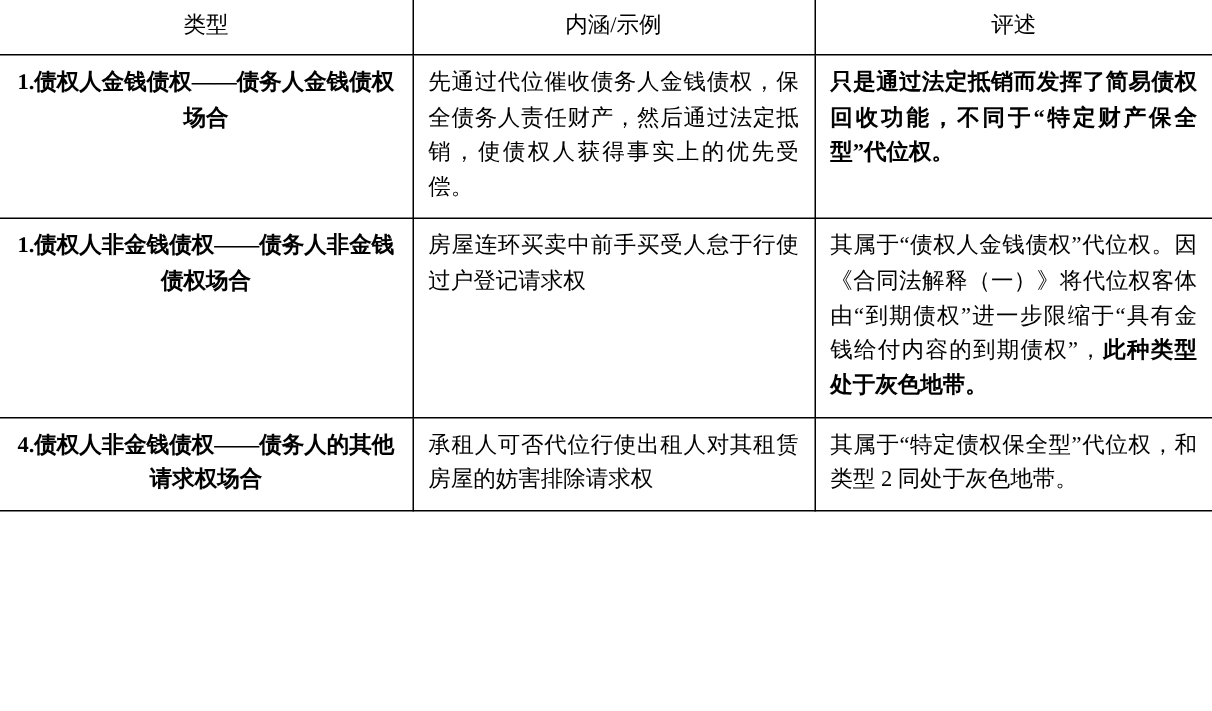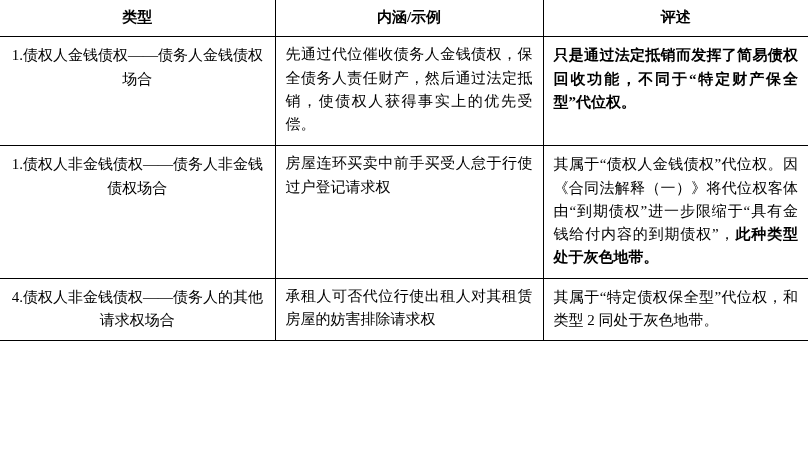--- a/index.html
+++ b/index.html
@@ -32,39 +32,39 @@
   table.matrix th, table.matrix td {
     border: 1px solid #000000;
     vertical-align: top;
     padding: 7px 10px 8px 10px;
     font-size: 15px;
     line-height: 1.55;
     box-sizing: border-box;
   }
   table.matrix thead th {
     text-align: center;
-    font-weight: bold;
+    font-weight: normal;
     padding-top: 6px;
     padding-bottom: 7px;
     vertical-align: middle;
   }
   
   table.matrix thead th {
     border-top: none;
   }
   table.matrix tr td:first-child,
   table.matrix tr th:first-child {
     border-left: none;
   }
   table.matrix tr td:last-child,
   table.matrix tr th:last-child {
     border-right: none;
   }
   .cell-type {
-    font-weight: normal;
+    font-weight: bold;
     text-align: center;
     vertical-align: middle;
   }
   .cell-mid {
     text-align: center;
     vertical-align: middle;
     font-family: Liberation Mono, monospace;
   }
   .cell-note {
     text-align: left;

